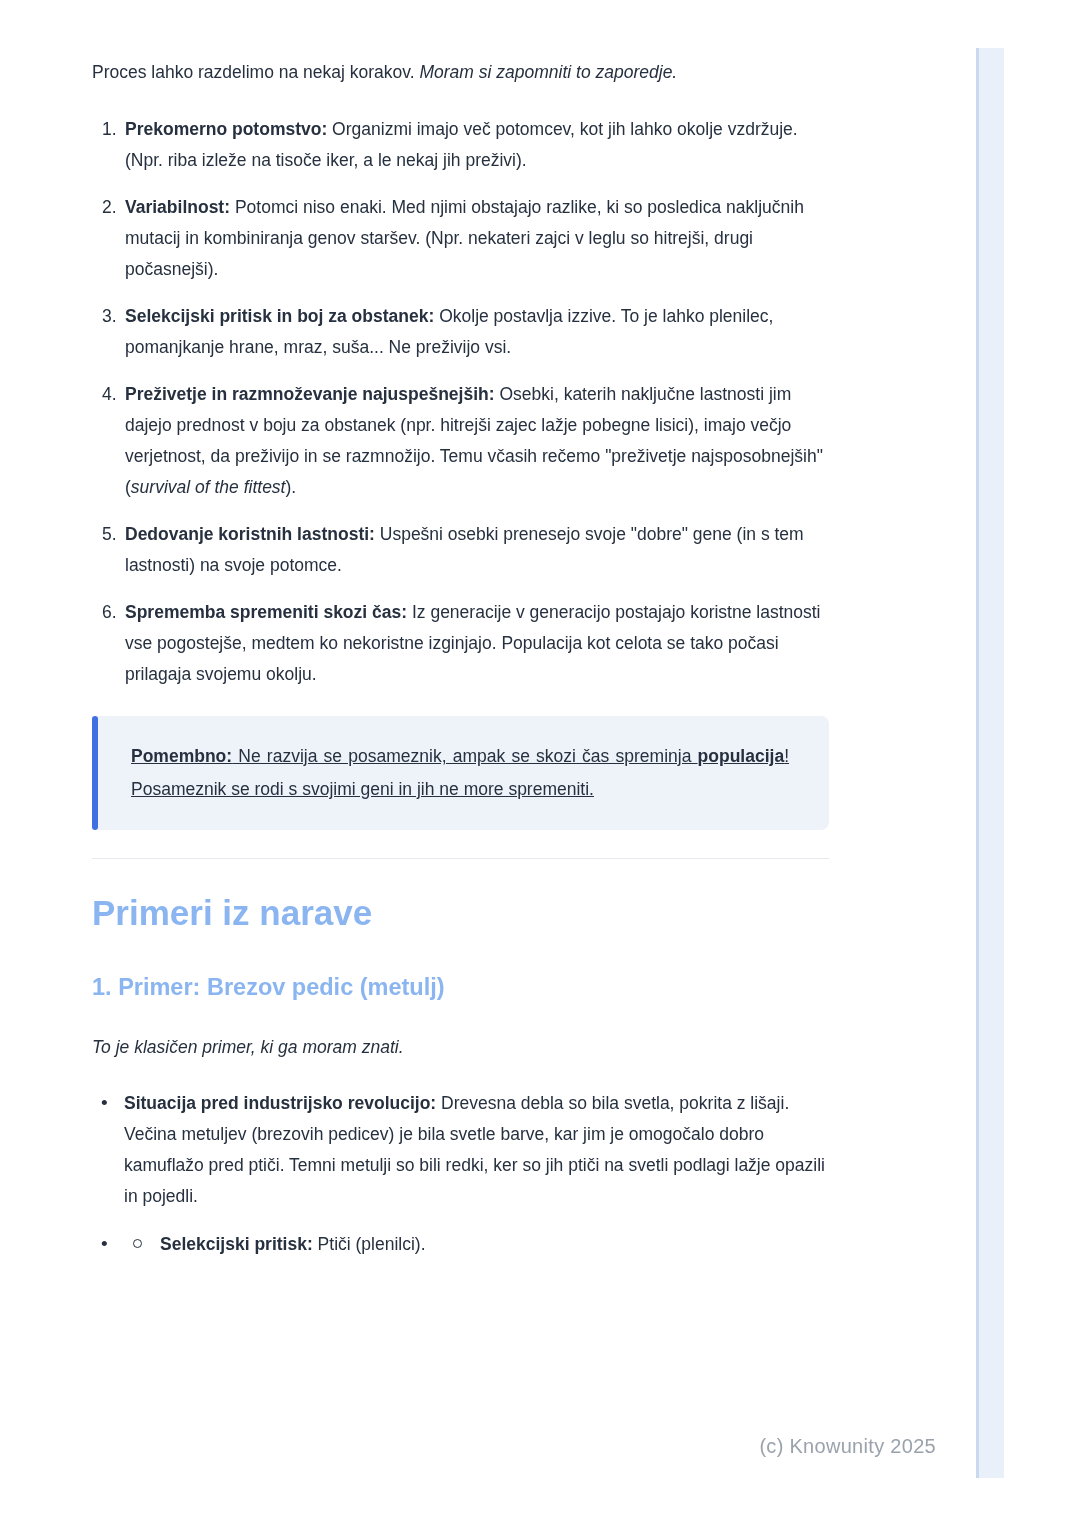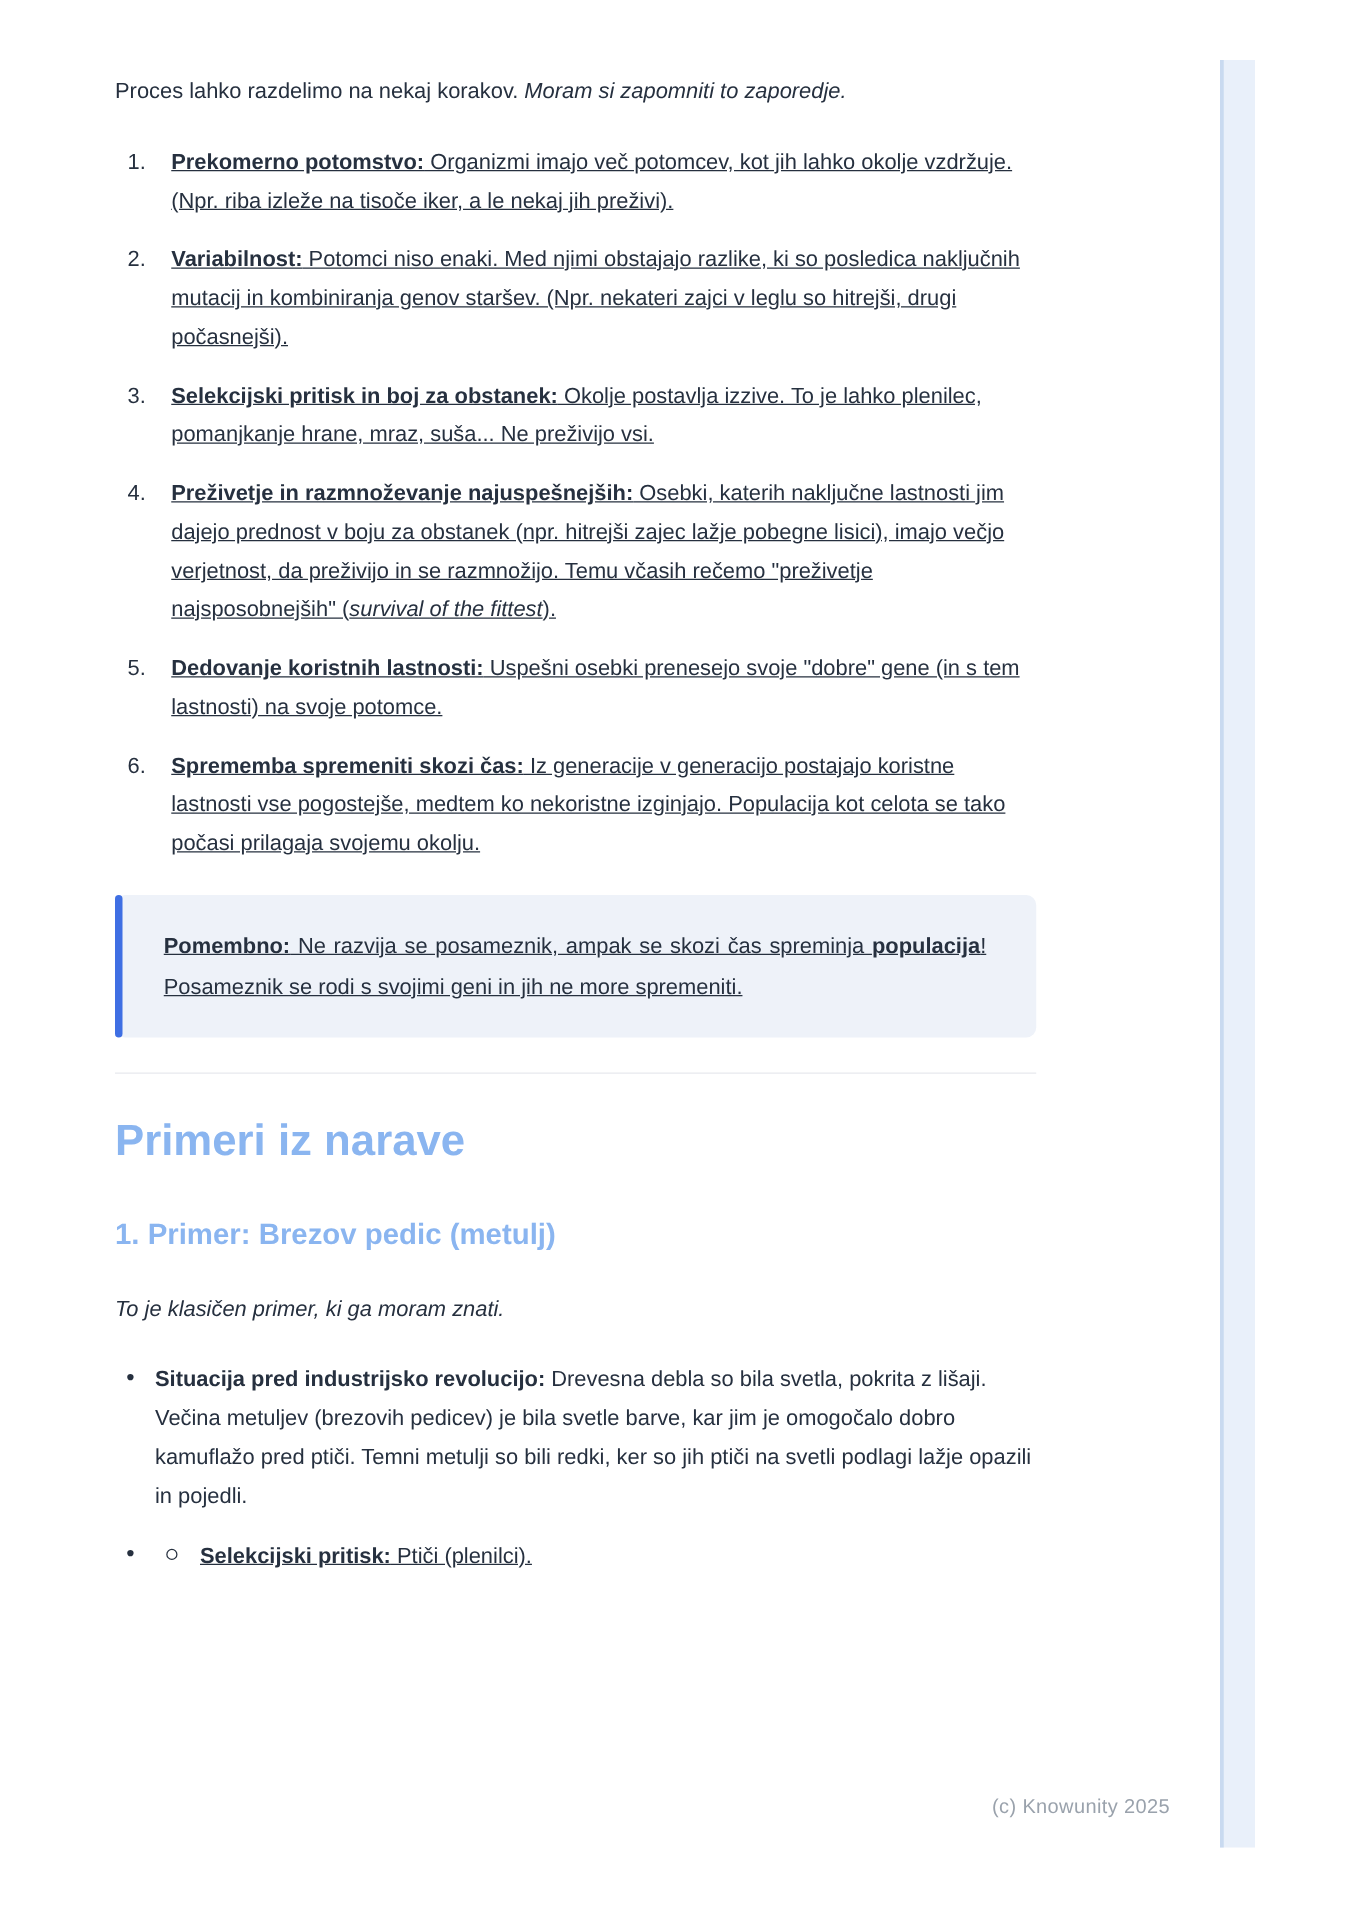--- a/index.html
+++ b/index.html
@@ -17,43 +17,43 @@
     position:relative;width:1004px;height:1528px;background:#fff;overflow:hidden;
     font-family:"Liberation Sans","DejaVu Sans",sans-serif;color:var(--text);
   }
   .content{position:absolute;left:92px;top:57px;width:737px;font-size:17.5px;line-height:31px;}
   .intro{margin:0 0 26px 0;}
   .intro .it{font-style:italic;}
   b,.bold{font-weight:700;}
   .steps{margin:0;padding:0;list-style:none;}
   .step{position:relative;padding-left:33px;margin:0 0 16px 0;}
   .step-num{position:absolute;left:10px;top:0;}
-  .step p{margin:12px;text-decoration:underline;}
+  .step p{margin:0;}
   .it{font-style:italic;}
 
   .callout{position:relative;margin-top:26px;background:var(--callout-bg);border-radius:8px;
     padding:24px 40px 24px 39px;line-height:33px;text-align:justify;}
   .callout-bar{position:absolute;left:0;top:0;bottom:0;width:6px;border-radius:6px;background:var(--callout-bar);}
   .callout p{margin:0;text-decoration:underline;}
 
   .divider{height:1px;background:var(--divider);margin:28px 0 0 0;border:0;}
 
   .h2{color:var(--blue-heading);font-size:35px;line-height:34px;font-weight:700;margin:37px 0 0 0;}
   .h3{color:var(--blue-heading);font-size:23.5px;line-height:26px;font-weight:700;margin:44px 0 0 0;}
   .lead{margin:32px 0 0 0;font-style:italic;}
 
   .bullets{margin:25px 0 0 0;padding:0;list-style:none;}
   .bullet{position:relative;padding-left:32px;margin:0 0 17px 0;}
   .bullet p{margin:0;}
   .dot{position:absolute;left:9px;top:-1px;font-size:19px;}
-  .subbullets{margin:8px 0 0 0;padding:0;list-style:none;text-decoration:underline;}
+  .subbullets{margin:8px 0 0 0;padding:0;list-style:none;}
   .subbullet{position:relative;padding-left:36px;margin:0 0 14px 0;}
   .ring{position:absolute;left:9px;top:10px;width:7px;height:7px;border:1.6px solid var(--text);border-radius:50%;}
 
-  .footer{position:absolute;top:1437px;right:68px;font-size:16px;line-height:18px;color:var(--muted);letter-spacing:.3px;z-index:2;}
+  .footer{position:absolute;top:1437px;right:68px;font-size:20px;line-height:18px;color:var(--muted);letter-spacing:.3px;z-index:2;}
   .edge-strip{position:absolute;left:976px;top:48px;width:61px;height:1430px;background:var(--strip-fill);border-left:3px solid var(--strip-border);z-index:1;}
 </style>
 </head>
 <body>
 
 <div class="page">
 
   <div class="content">
 
     <p class="intro"><span>Proces lahko razdelimo na nekaj korakov. </span><span class="it">Moram si zapomniti to zaporedje.</span></p>

